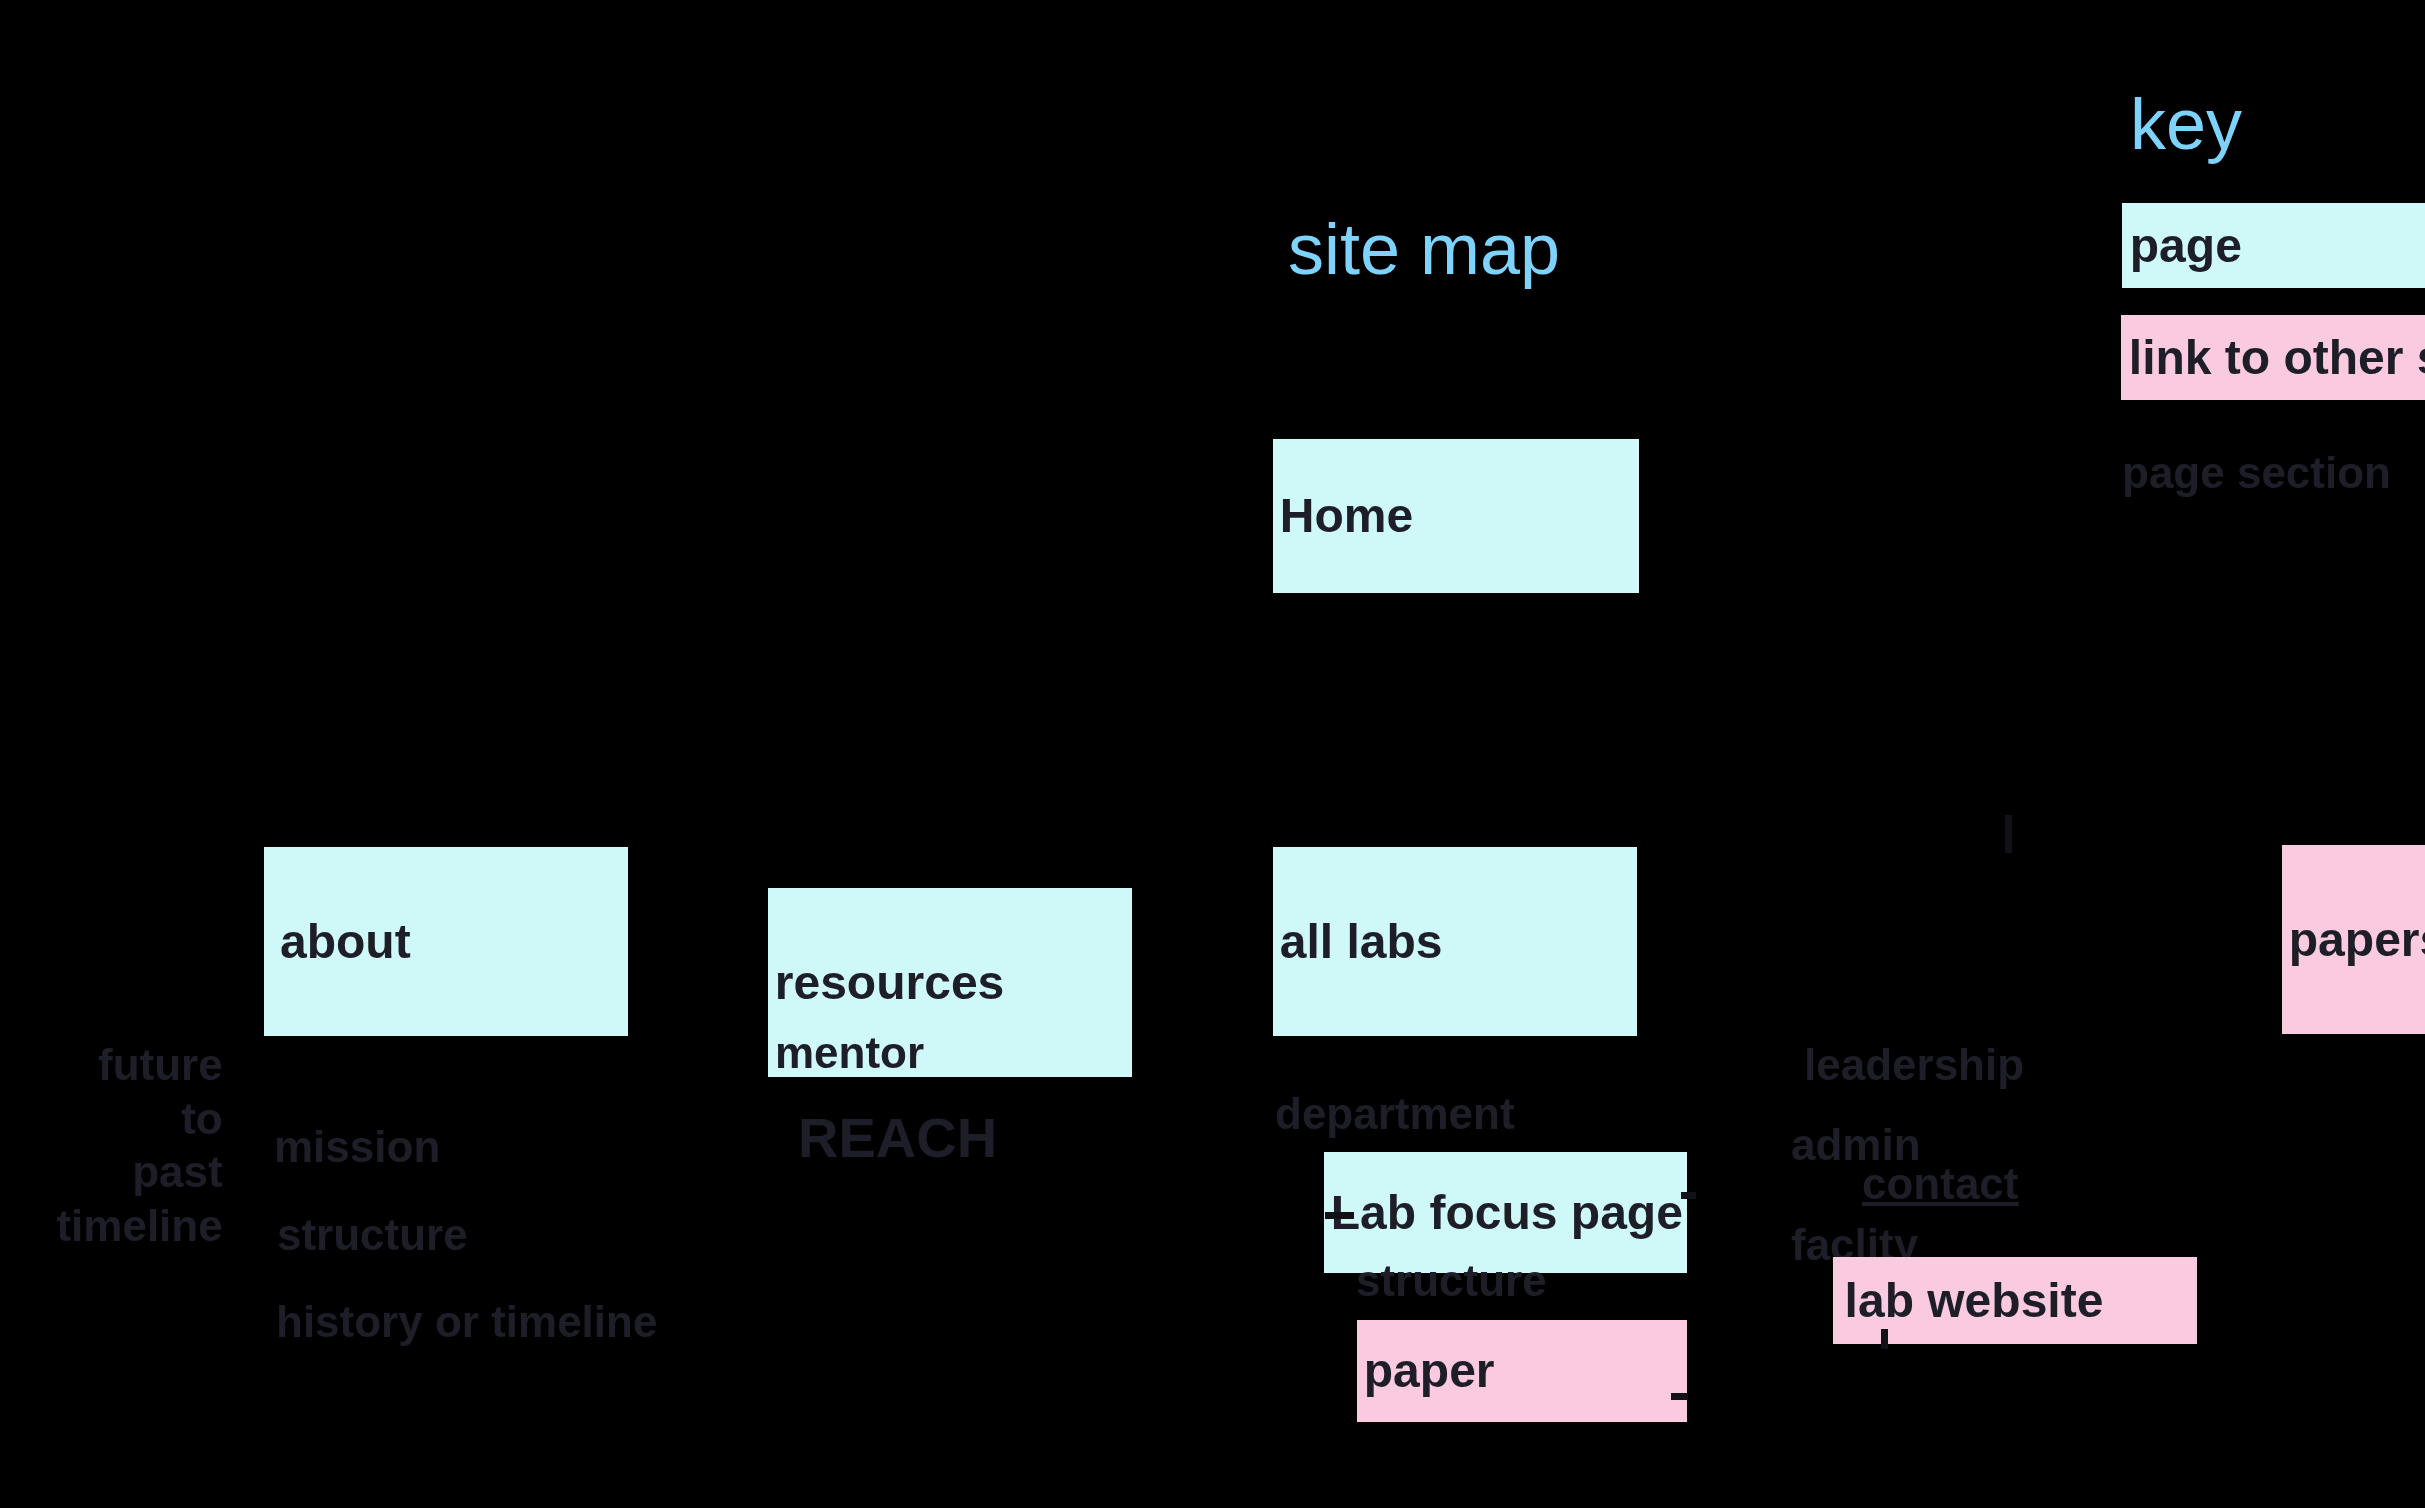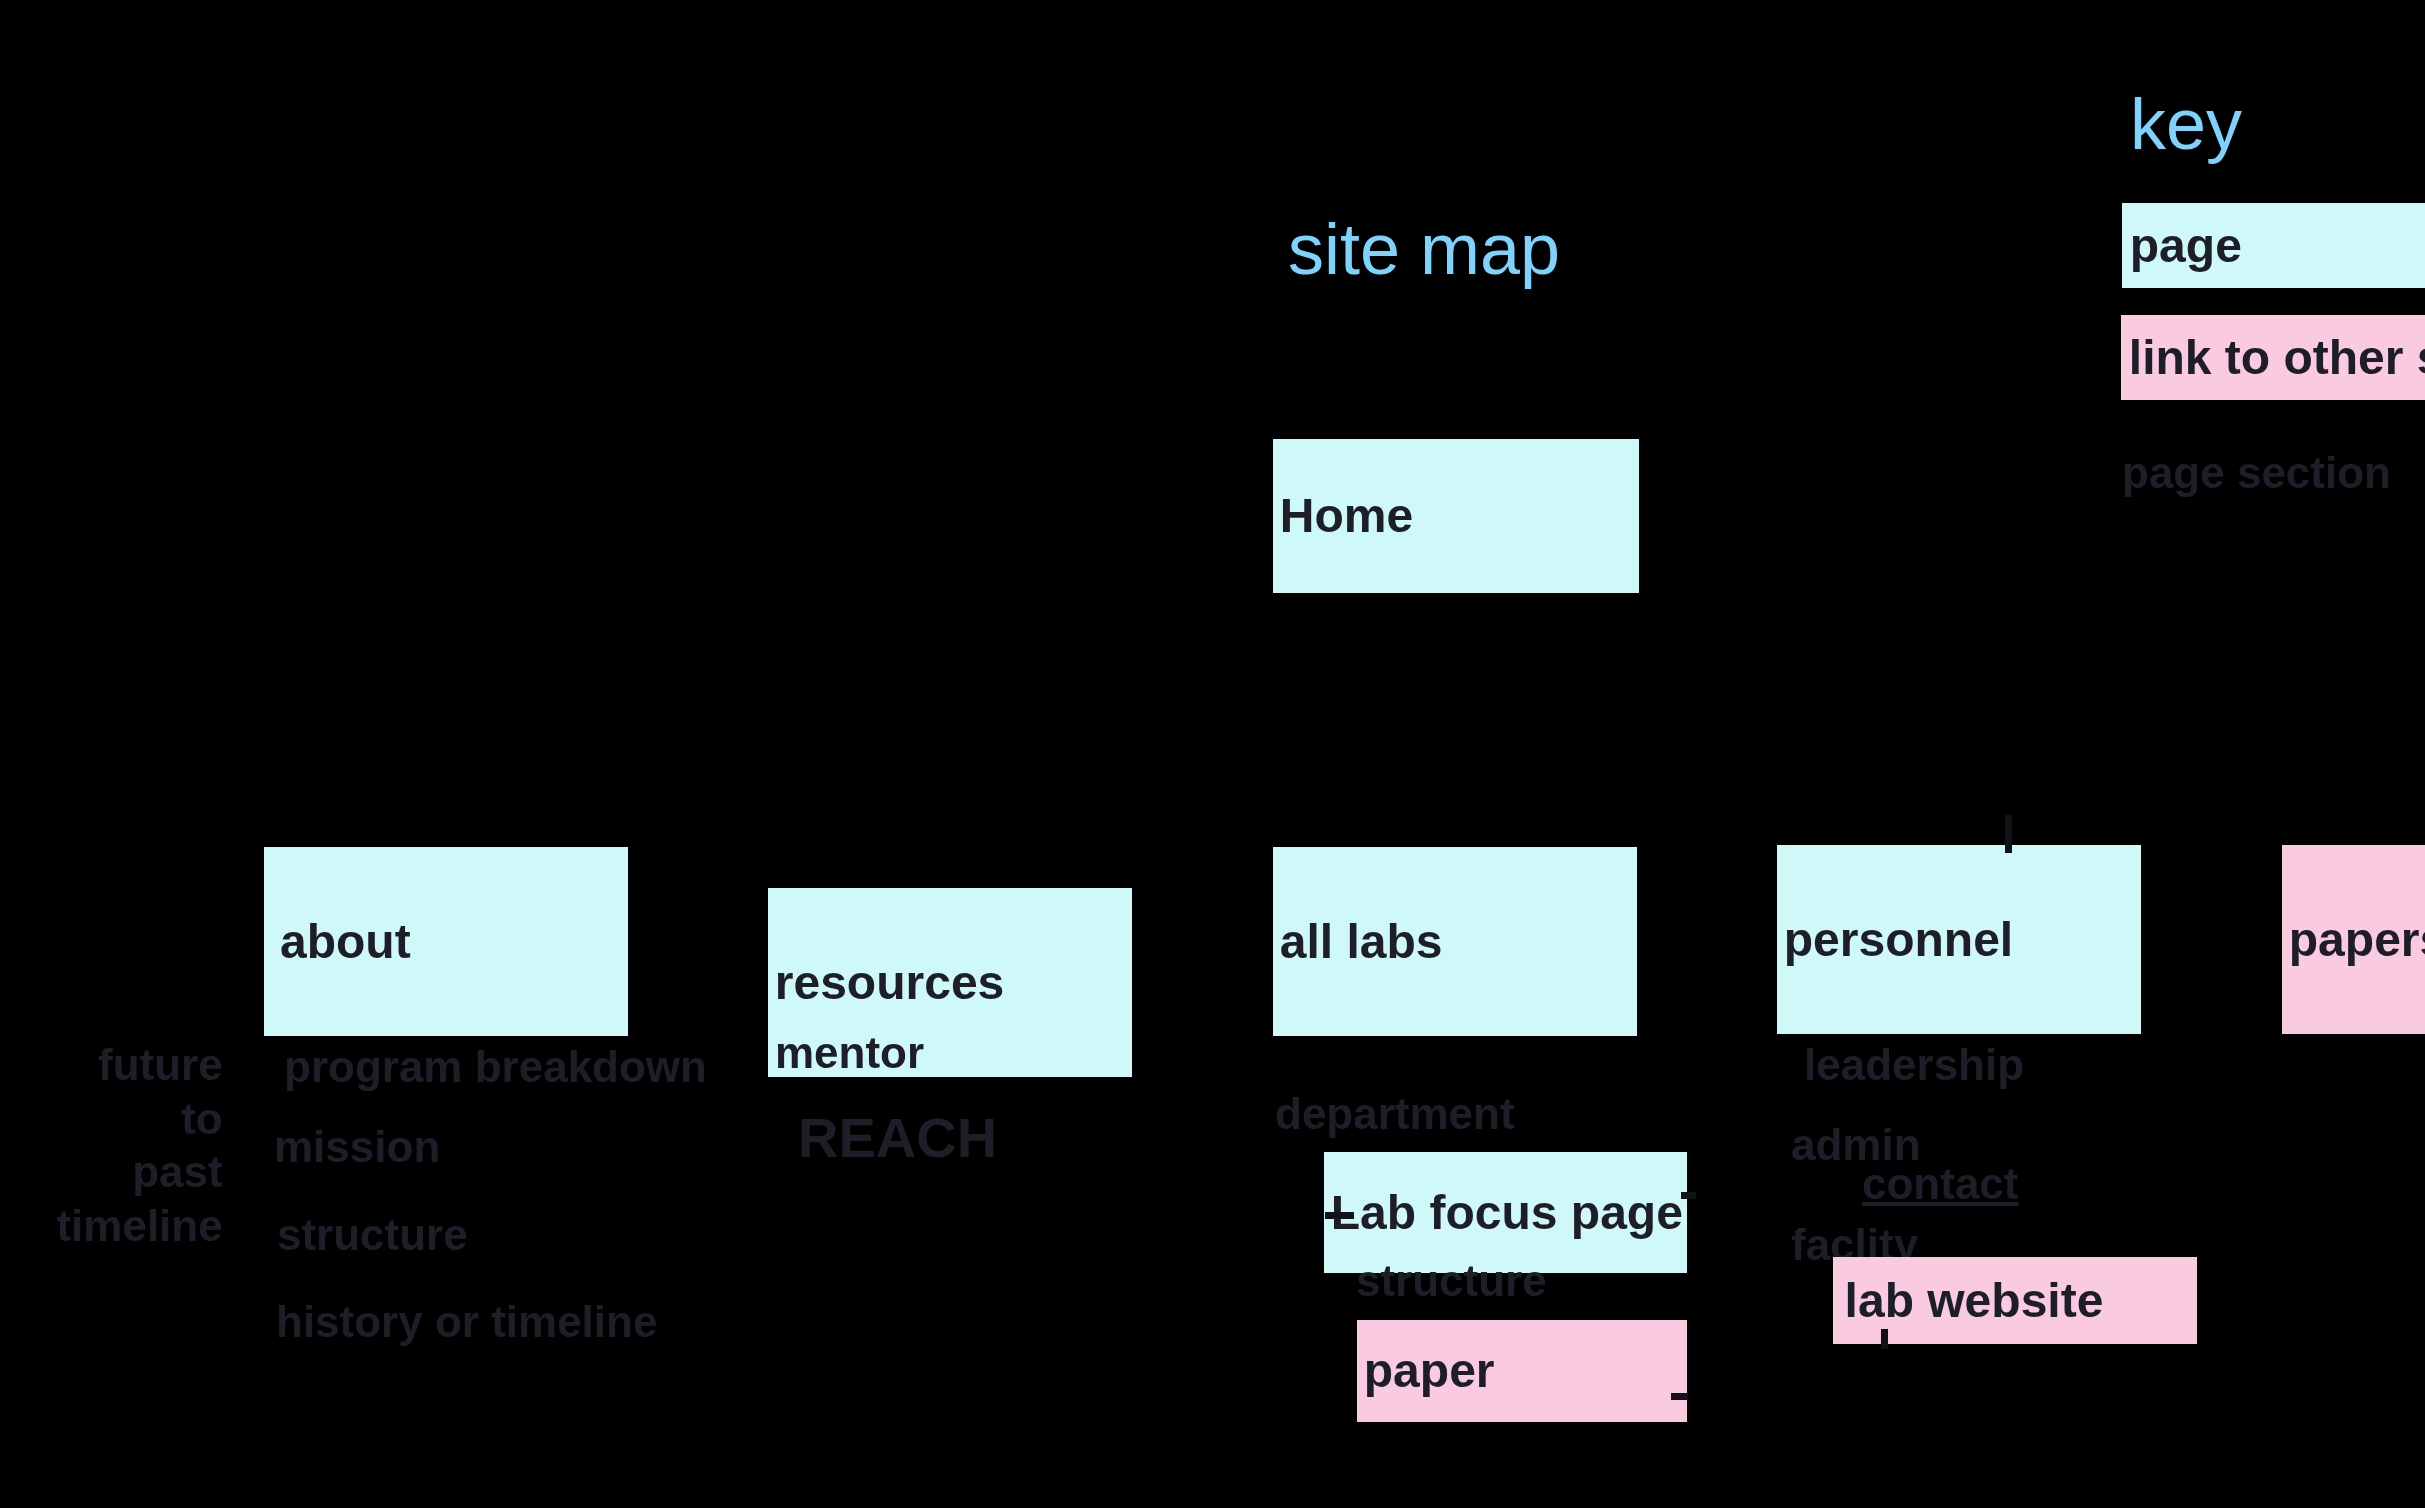--- a/index.html
+++ b/index.html
@@ -87,21 +87,20 @@
   </div>
 
   <div class="axis-note axis-left" style="left:9.7px; top:1038px; width:213px; font-size:44px;">future
 to
 past
 timeline</div>
 
   <div class="node page-box" style="left:264px; top:847px; width:364px; height:189px; padding-left:16px;">
     <span class="label" style="font-size:48px;">about</span>
   </div>
-  <div class="section-text" style="left:284px; top:1045px; font-size:44px;">program breakdown</div>
   <div class="section-text" style="left:274px; top:1125px; font-size:44px;">mission</div>
   <div class="section-text" style="left:277px; top:1213px; font-size:44px;">structure</div>
   <div class="section-text" style="left:276px; top:1300px; font-size:44px;">history or timeline</div>
 
   <div class="node page-box" style="left:768px; top:888px; width:364px; height:189px; padding-left:6.8px;">
     <span class="label" style="font-size:48px;">resources</span>
   </div>
   <div class="section-text" style="left:775px; top:1031px; font-size:44px;">mentor</div>
   <div class="section-text" style="left:798px; top:1110px; font-size:56px;">REACH</div>
 
@@ -116,23 +115,20 @@
   <div class="tick" style="left:1325px; top:1212px; width:29px; height:6.8px;"></div>
   <div class="tick" style="left:1681px; top:1192px; width:14.6px; height:6.8px;"></div>
 
   <div class="section-text" style="left:1356px; top:1259px; font-size:44px;">structure</div>
 
   <div class="node link-box" style="left:1357px; top:1320px; width:330px; height:102px; padding-left:6.8px;">
     <span class="label" style="font-size:48px;">paper</span>
   </div>
   <div class="tick" style="left:1671px; top:1393px; width:16.5px; height:6.8px;"></div>
 
-  <div class="node page-box" style="left:1777px; top:845px; width:364px; height:189px; padding-left:6.8px;">
-    <span class="label" style="font-size:48px;">personnel</span>
-  </div>
   <div class="tick" style="left:2005px; top:815px; width:6.8px; height:38px;"></div>
 
   <div class="section-text" style="left:1804px; top:1043px; font-size:44px;">leadership</div>
   <div class="section-text" style="left:1791px; top:1123px; font-size:44px;">admin</div>
   <div class="section-text" style="left:1862px; top:1162px; font-size:44px;text-decoration:underline;">contact</div>
   <div class="section-text" style="left:1791px; top:1223px; font-size:44px;">faclity</div>
 
   <div class="node link-box" style="left:1833px; top:1257px; width:364px; height:87px; padding-left:11.6px;">
     <span class="label" style="font-size:48px;">lab website</span>
   </div>

